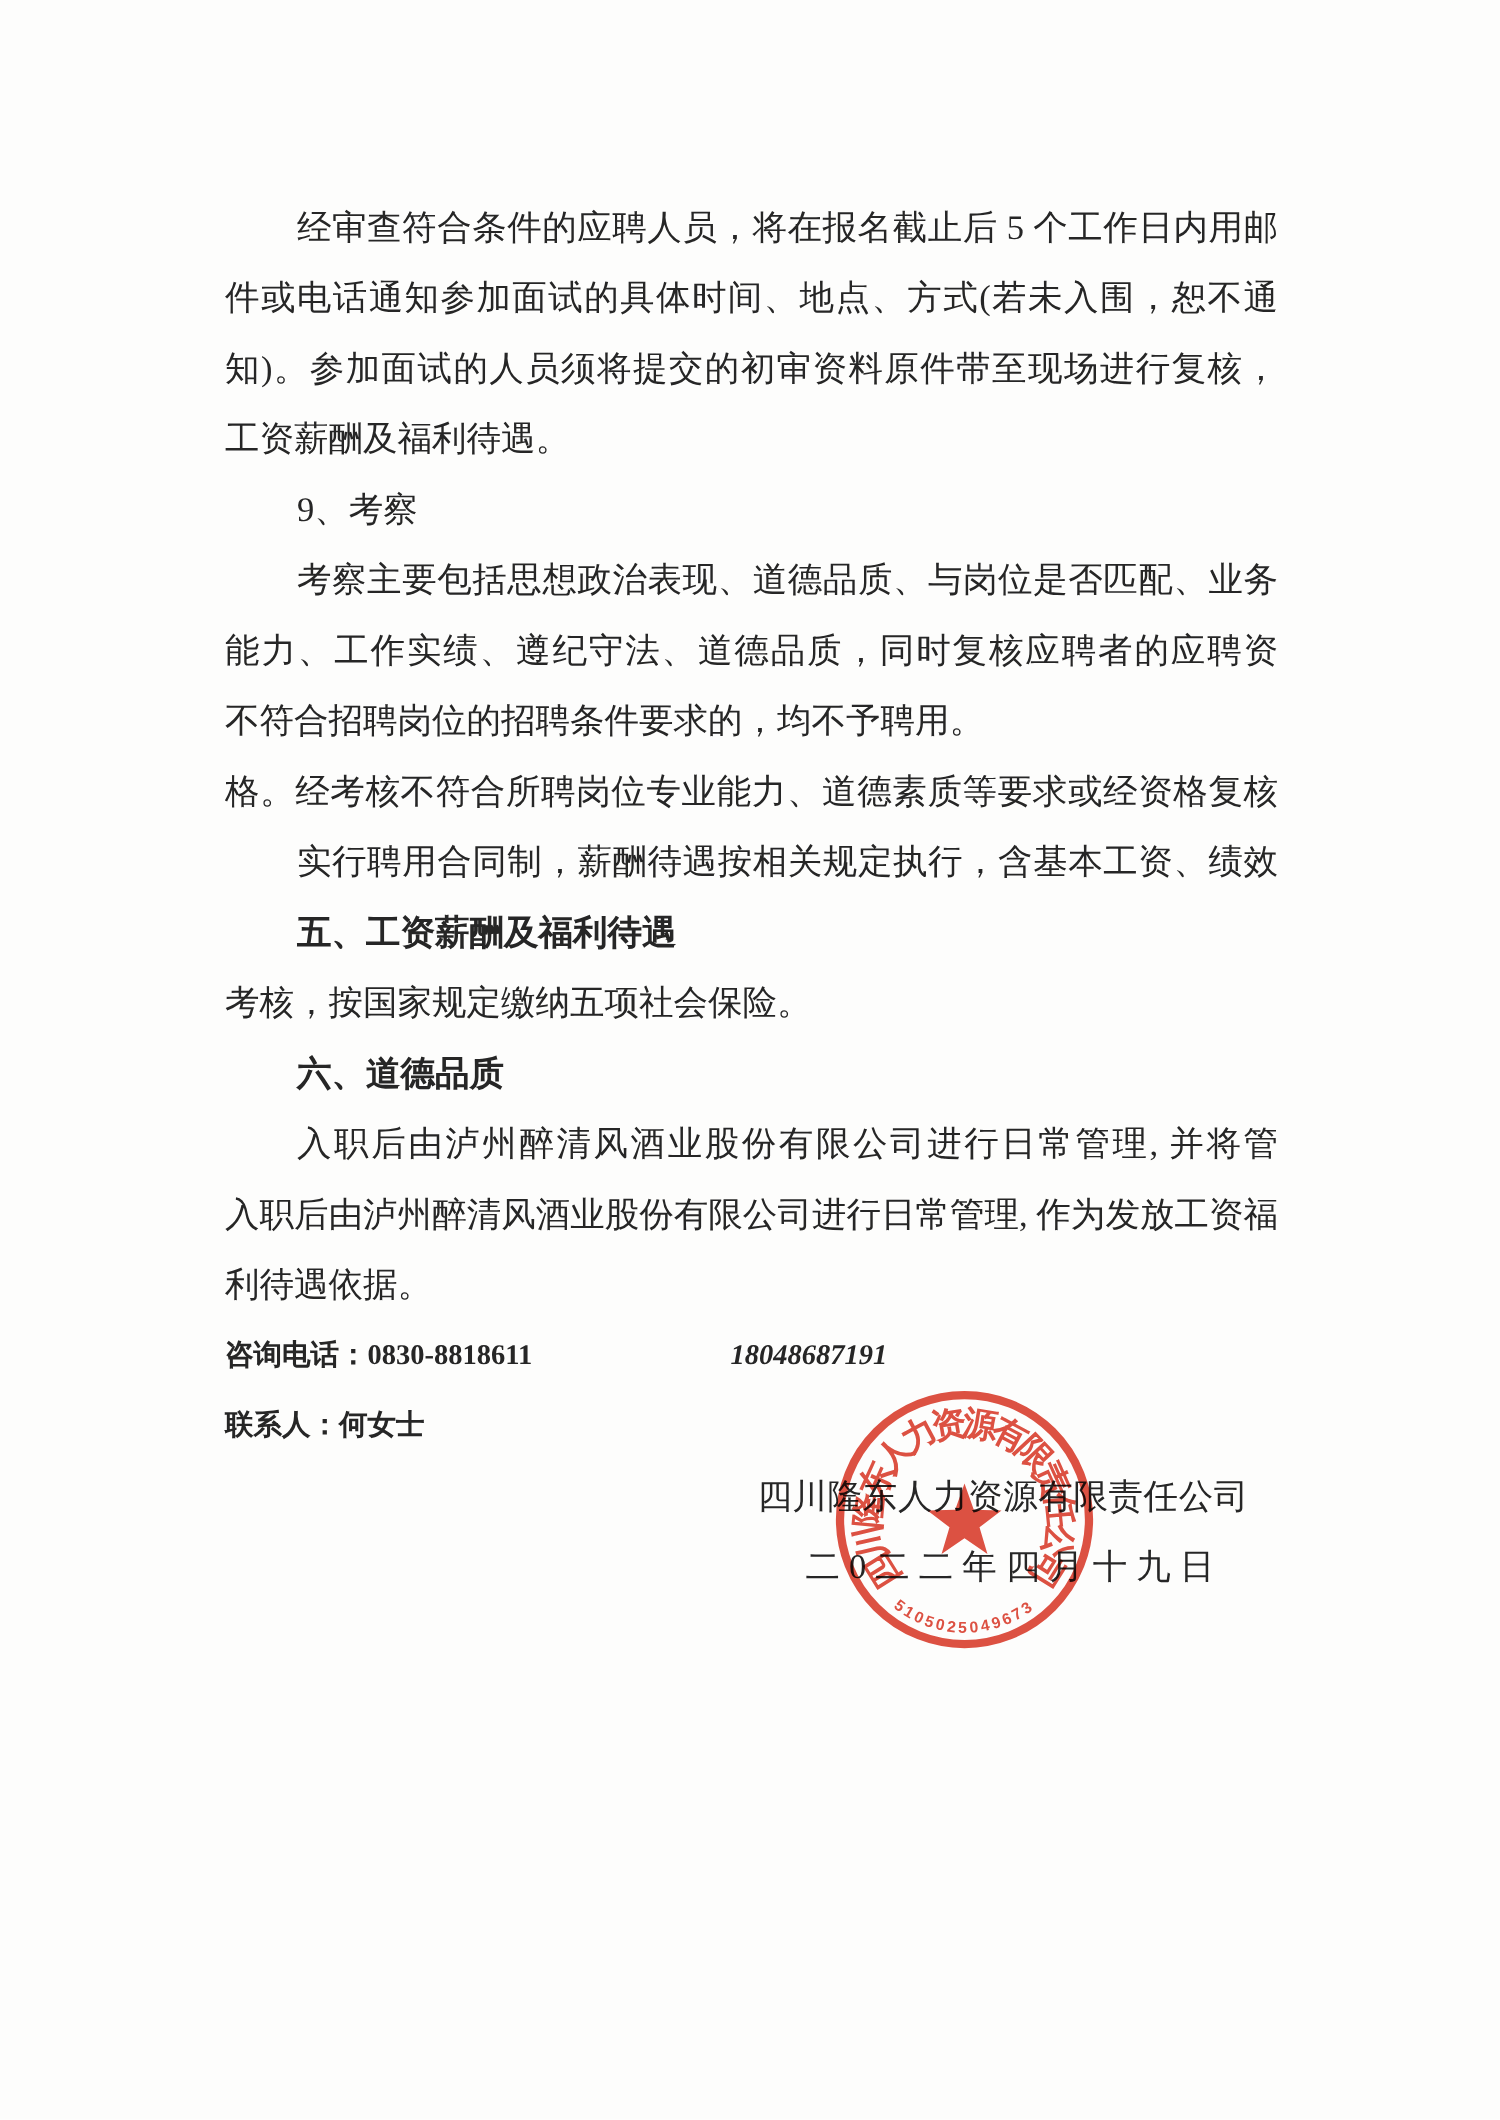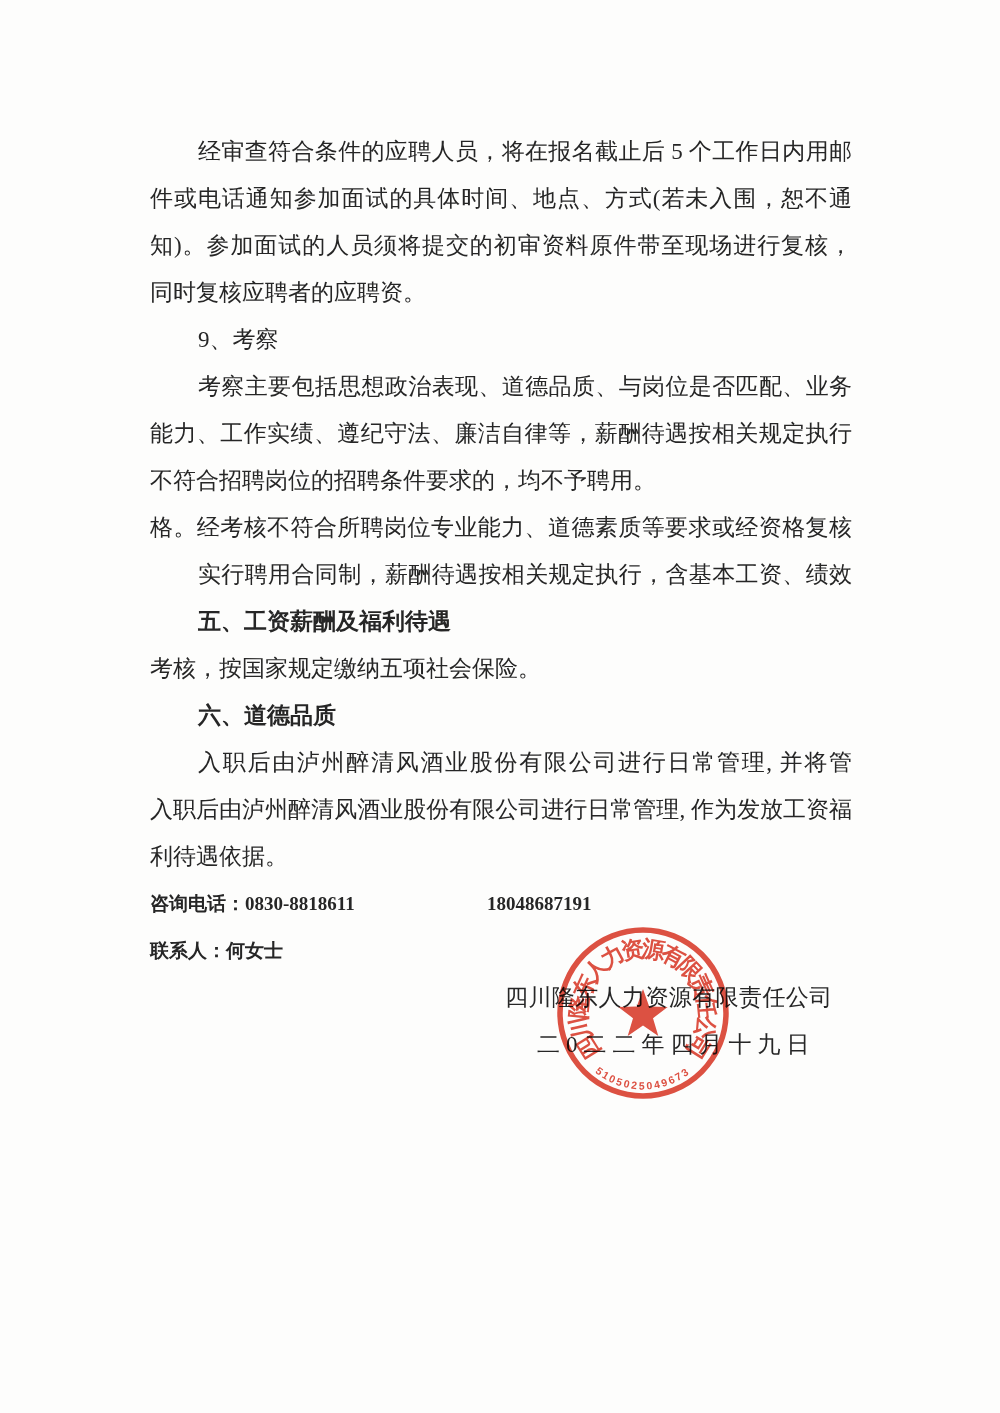--- a/index.html
+++ b/index.html
@@ -30,21 +30,21 @@
   .line.justify { text-align: justify; text-align-last: justify; }
   .line.indent { text-indent: 48px; }
   .line.bold { font-weight: bold; }
   .contact-line {
     position: relative;
     height: 47px;
     line-height: 47px;
     font-size: 19px;
     font-weight: bold;
   }
-  .phone2 { position: absolute; left: 337px; top: 0; }
+  .phone2 { position: absolute; left: 337px; top: 0; font-style: italic; }
   .person-name { display: inline-block; }
   .sig-line {
     height: 47px;
     line-height: 47px;
     font-size: 23px;
   }
   .sig-company { margin-left: 355px; letter-spacing: 0.4px; }
   .sig-date { margin-left: 387px; letter-spacing: 6px; }
   .seal {
     position: absolute;
@@ -70,24 +70,24 @@
 </head>
 <body>
 
 <div class="page">
 
   <div class="doc-body">
     <div>
         <div class="line indent justify">经审查符合条件的应聘人员，将在报名截止后 5 个工作日内用邮</div>
         <div class="line justify">件或电话通知参加面试的具体时间、地点、方式(若未入围，恕不通</div>
         <div class="line justify">知)。参加面试的人员须将提交的初审资料原件带至现场进行复核，</div>
-        <div class="line">同时复核应聘者的应聘资。</div>
+        <div class="line">工资薪酬及福利待遇。</div>
         <div class="line indent">9、考察</div>
         <div class="line indent justify">考察主要包括思想政治表现、道德品质、与岗位是否匹配、业务</div>
-        <div class="line justify">能力、工作实绩、遵纪守法、廉洁自律等，薪酬待遇按相关规定执行</div>
+        <div class="line justify">能力、工作实绩、遵纪守法、道德品质，同时复核应聘者的应聘资</div>
         <div class="line">不符合招聘岗位的招聘条件要求的，均不予聘用。</div>
         <div class="line justify">格。经考核不符合所聘岗位专业能力、道德素质等要求或经资格复核</div>
         <div class="line indent justify">实行聘用合同制，薪酬待遇按相关规定执行，含基本工资、绩效</div>
         <div class="line indent bold">五、工资薪酬及福利待遇</div>
         <div class="line">考核，按国家规定缴纳五项社会保险。</div>
         <div class="line indent bold">六、道德品质</div>
         <div class="line indent justify">入职后由泸州醉清风酒业股份有限公司进行日常管理, 并将管</div>
         <div class="line justify">入职后由泸州醉清风酒业股份有限公司进行日常管理, 作为发放工资福</div>
         <div class="line">利待遇依据。</div>
       </div>

